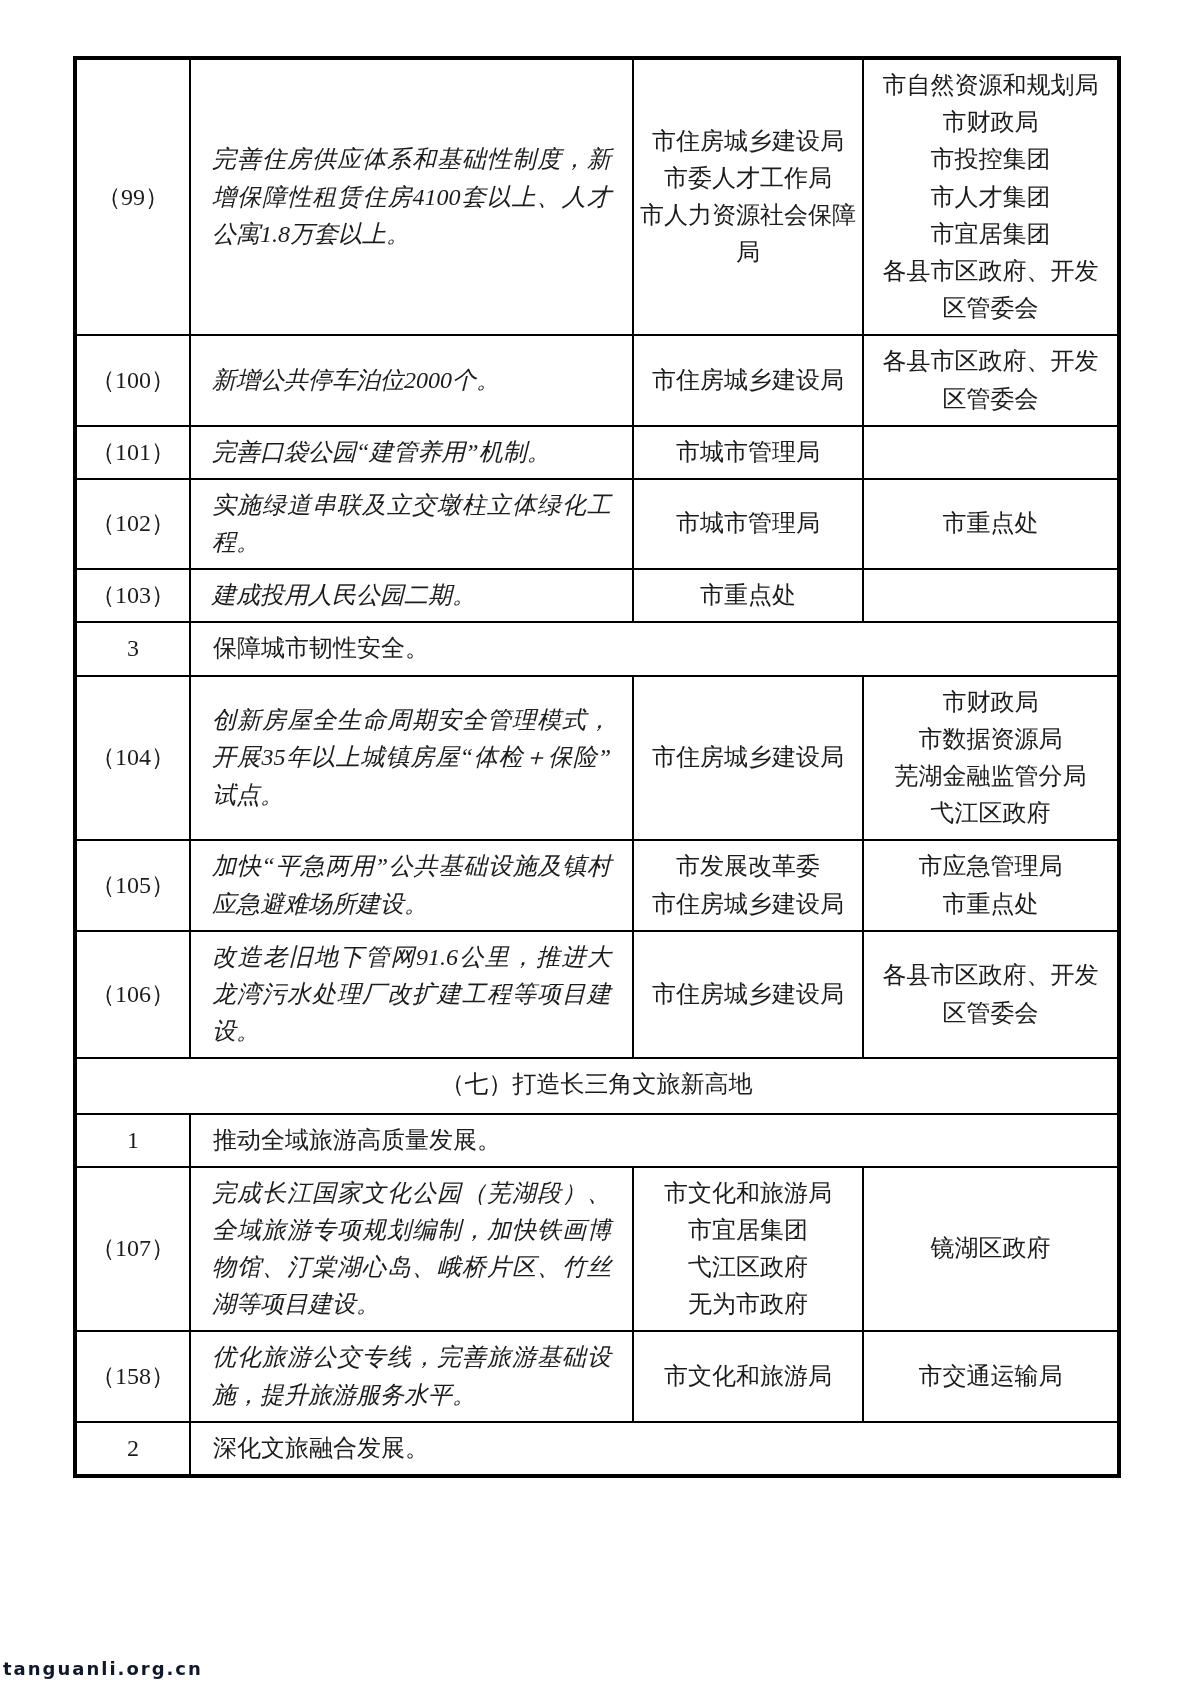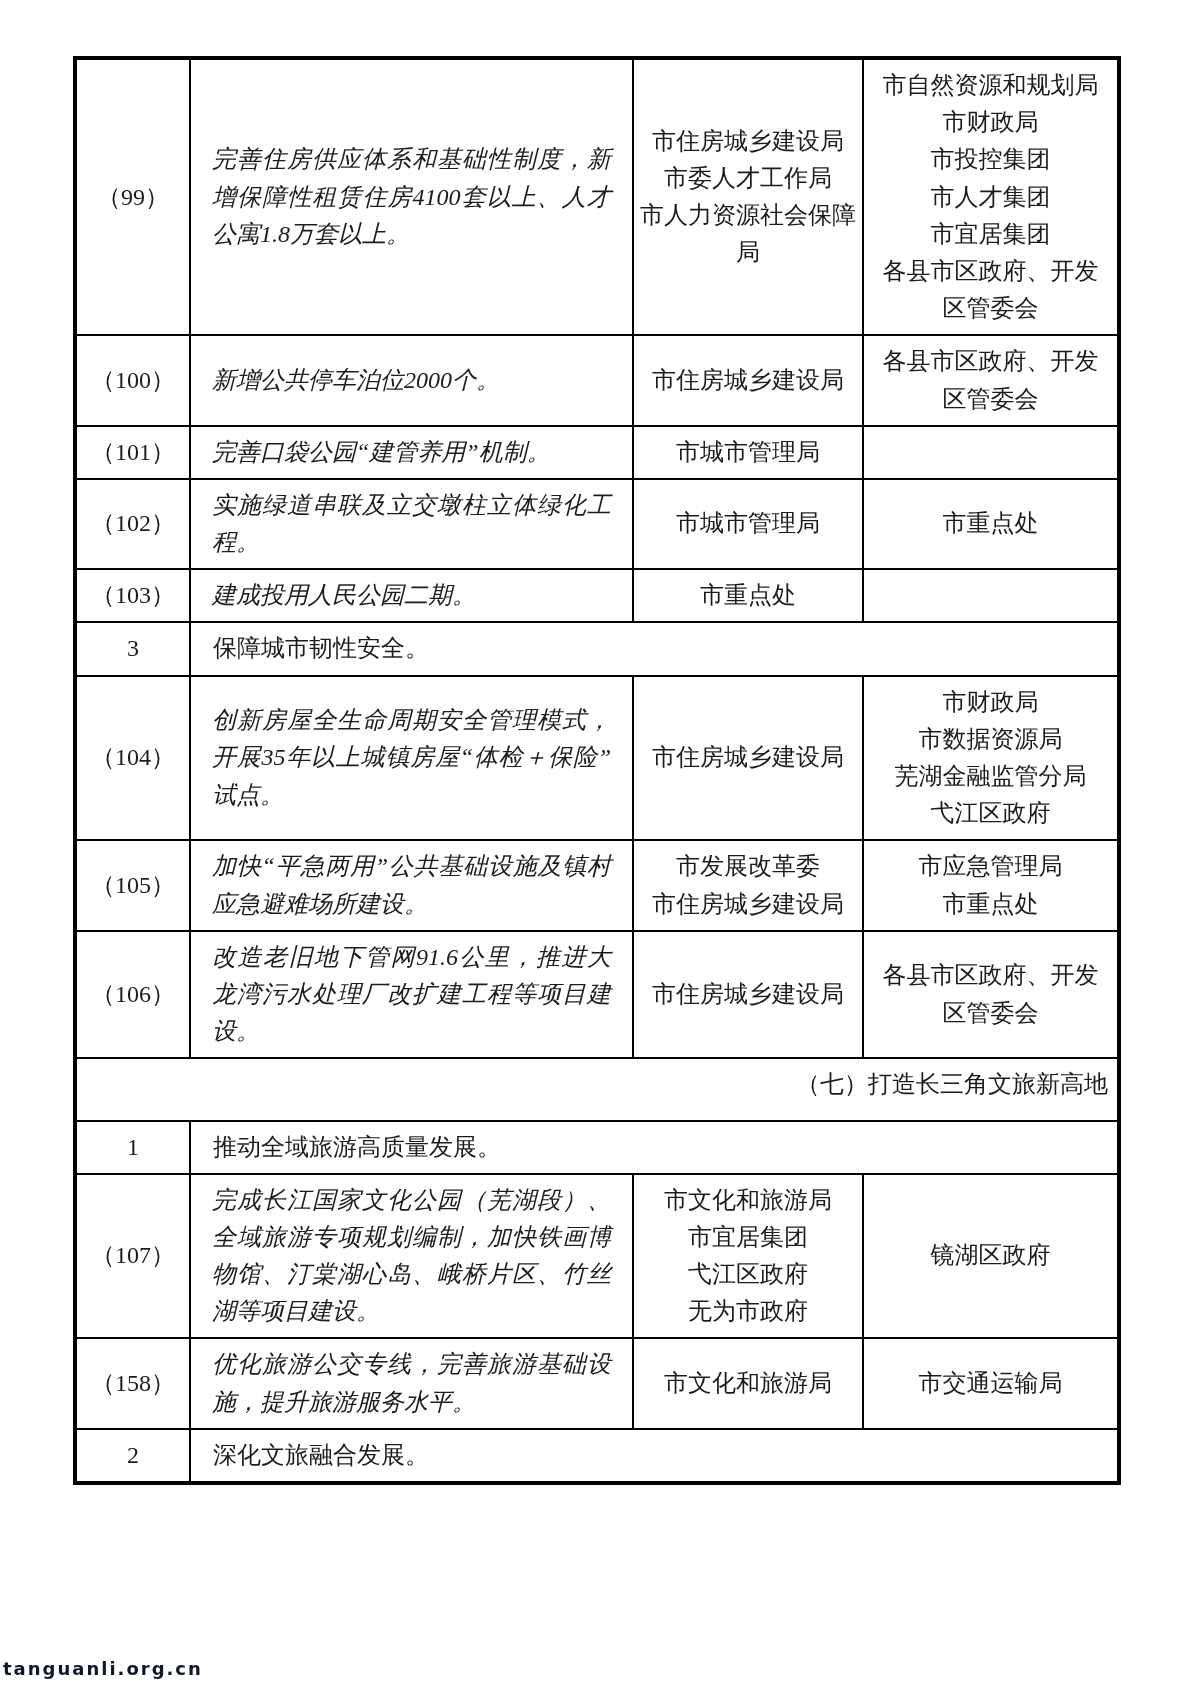--- a/index.html
+++ b/index.html
@@ -40,22 +40,22 @@
     text-align: justify;
     text-align-last: left;
     padding: 7px 21px;
     font-style: italic;
   }
   td.subsection-cell {
     text-align: left;
     padding: 7px 22px;
   }
   td.section-cell {
-    text-align: right;
-    padding: 7px 9px 16px 8px;
+    text-align: center;
+    padding: 7px 9px 9px 8px;
   }
   td.org-cell {
     text-align: center;
     padding: 7px 4px;
   }
   td.coop-cell {
     padding: 7px 8px;
   }
   .org-line {
     display: block;

